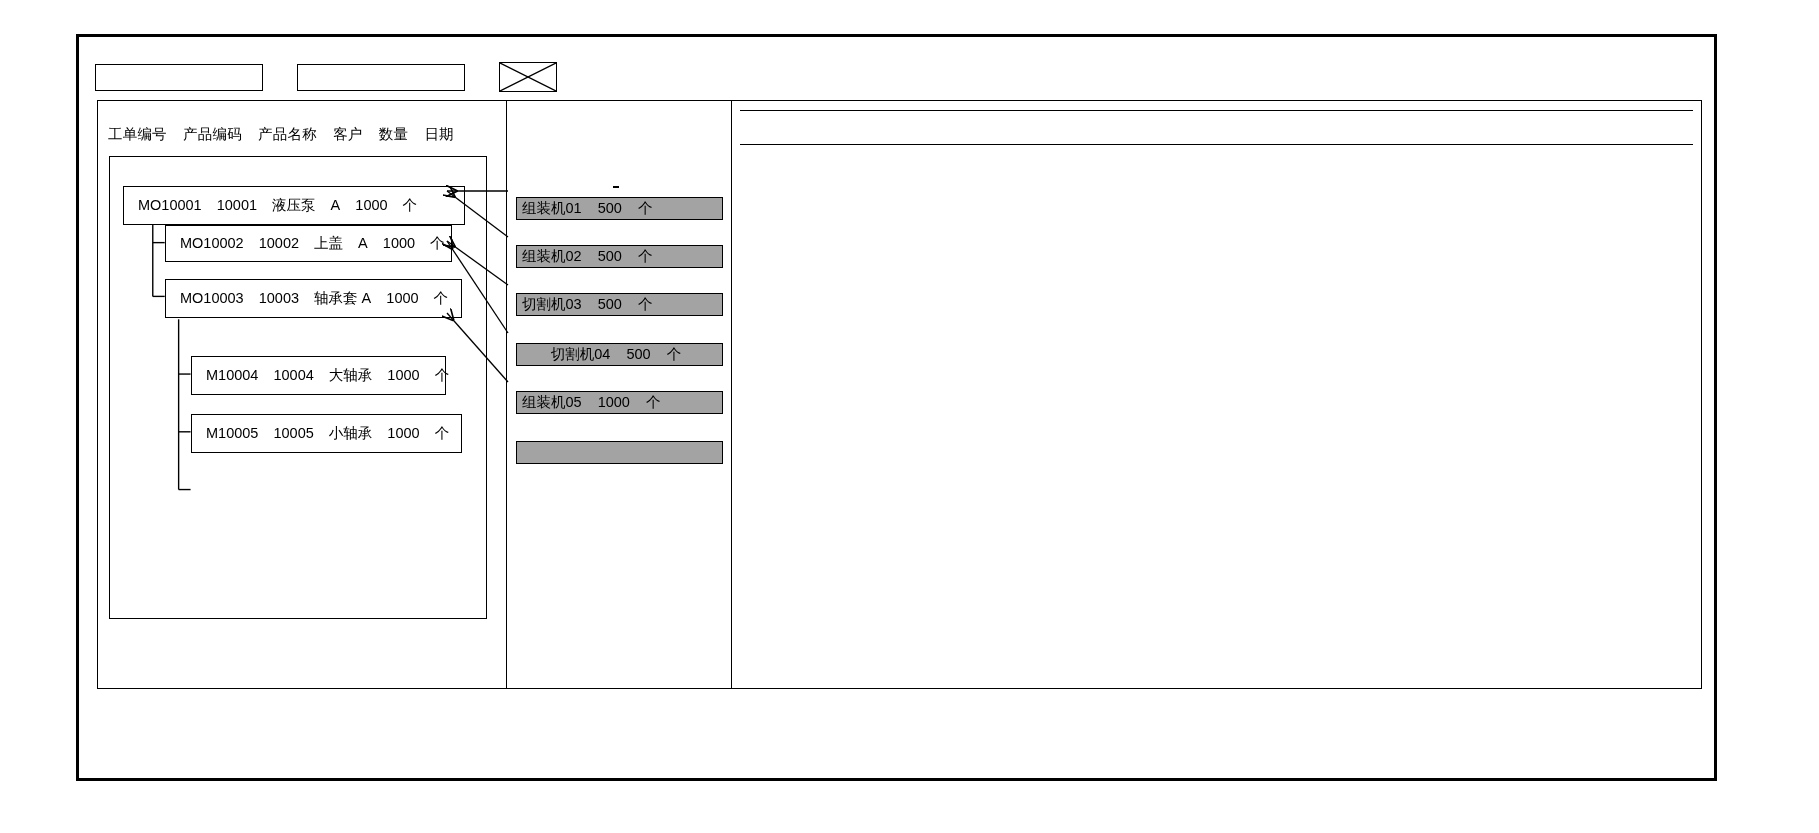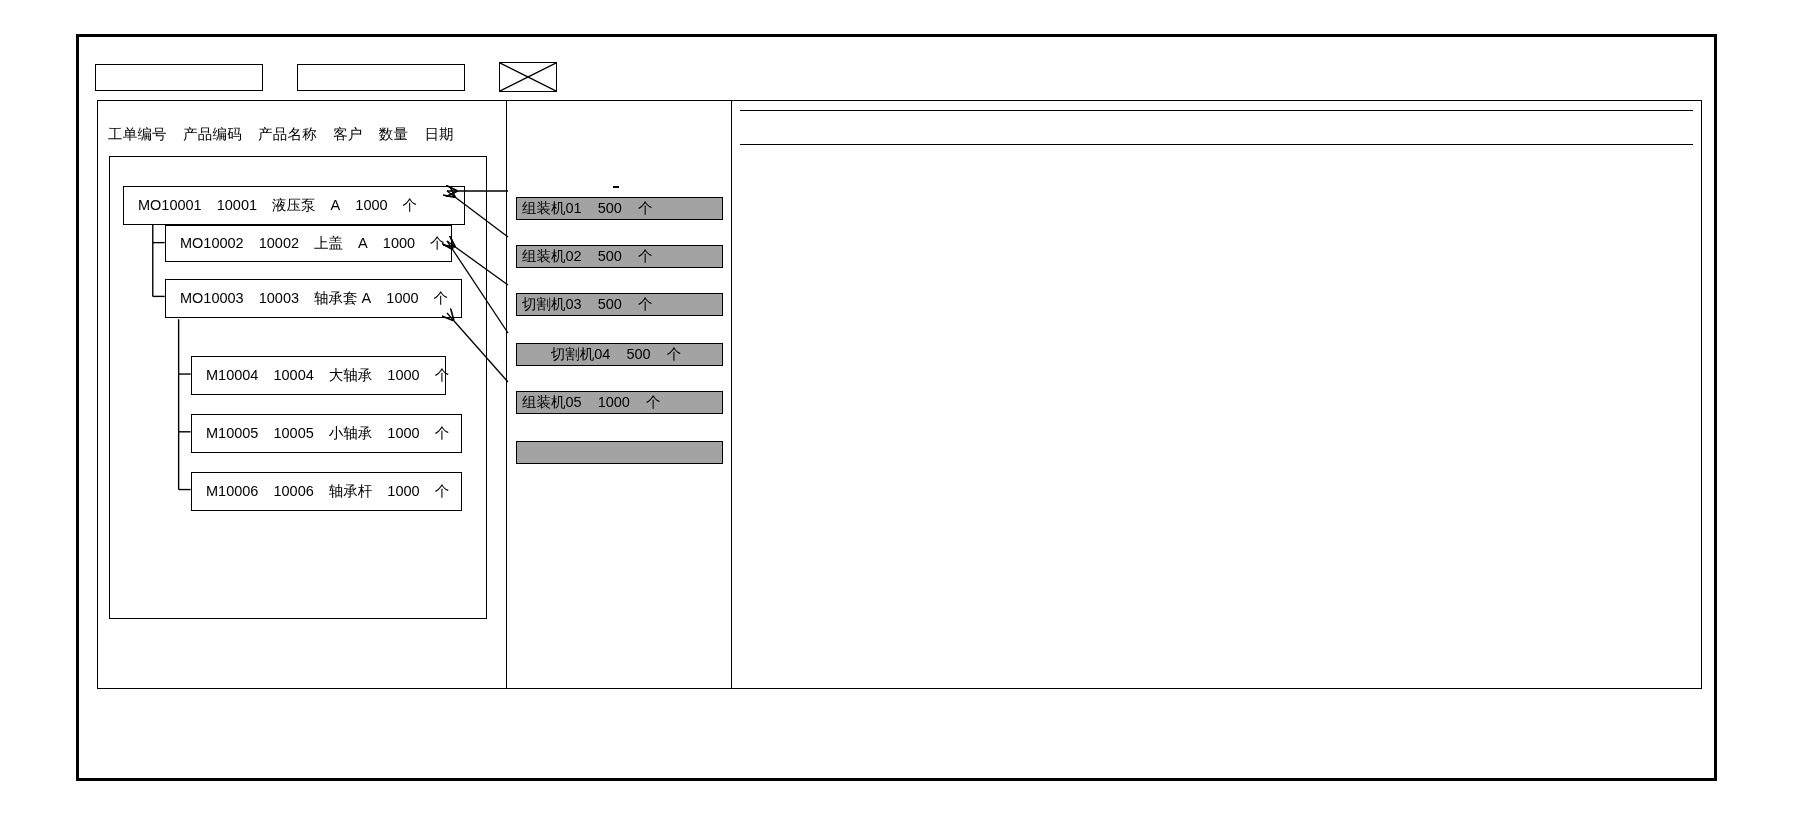--- a/index.html
+++ b/index.html
@@ -285,29 +285,20 @@
       <div class="tree-node" style="left:81px; top:257px; width:271px; height:39px;">
         <div class="cells">
           <span>M10005</span>
           <span>10005</span>
           <span>小轴承</span>
           <span>1000</span>
           <span>个</span>
         </div>
       </div>
 
-      <div class="tree-node" style="left:81px; top:315px; width:271px; height:39px;">
-        <div class="cells">
-          <span>M10006</span>
-          <span>10006</span>
-          <span>轴承杆</span>
-          <span>1000</span>
-          <span>个</span>
-        </div>
-      </div>
 
     </div>
   </div>
 
   <div class="panel panel-middle">
 
     <div class="panel-dot"></div>
 
     <div class="machine-box" style="top:96px;">
       <div class="cells">

